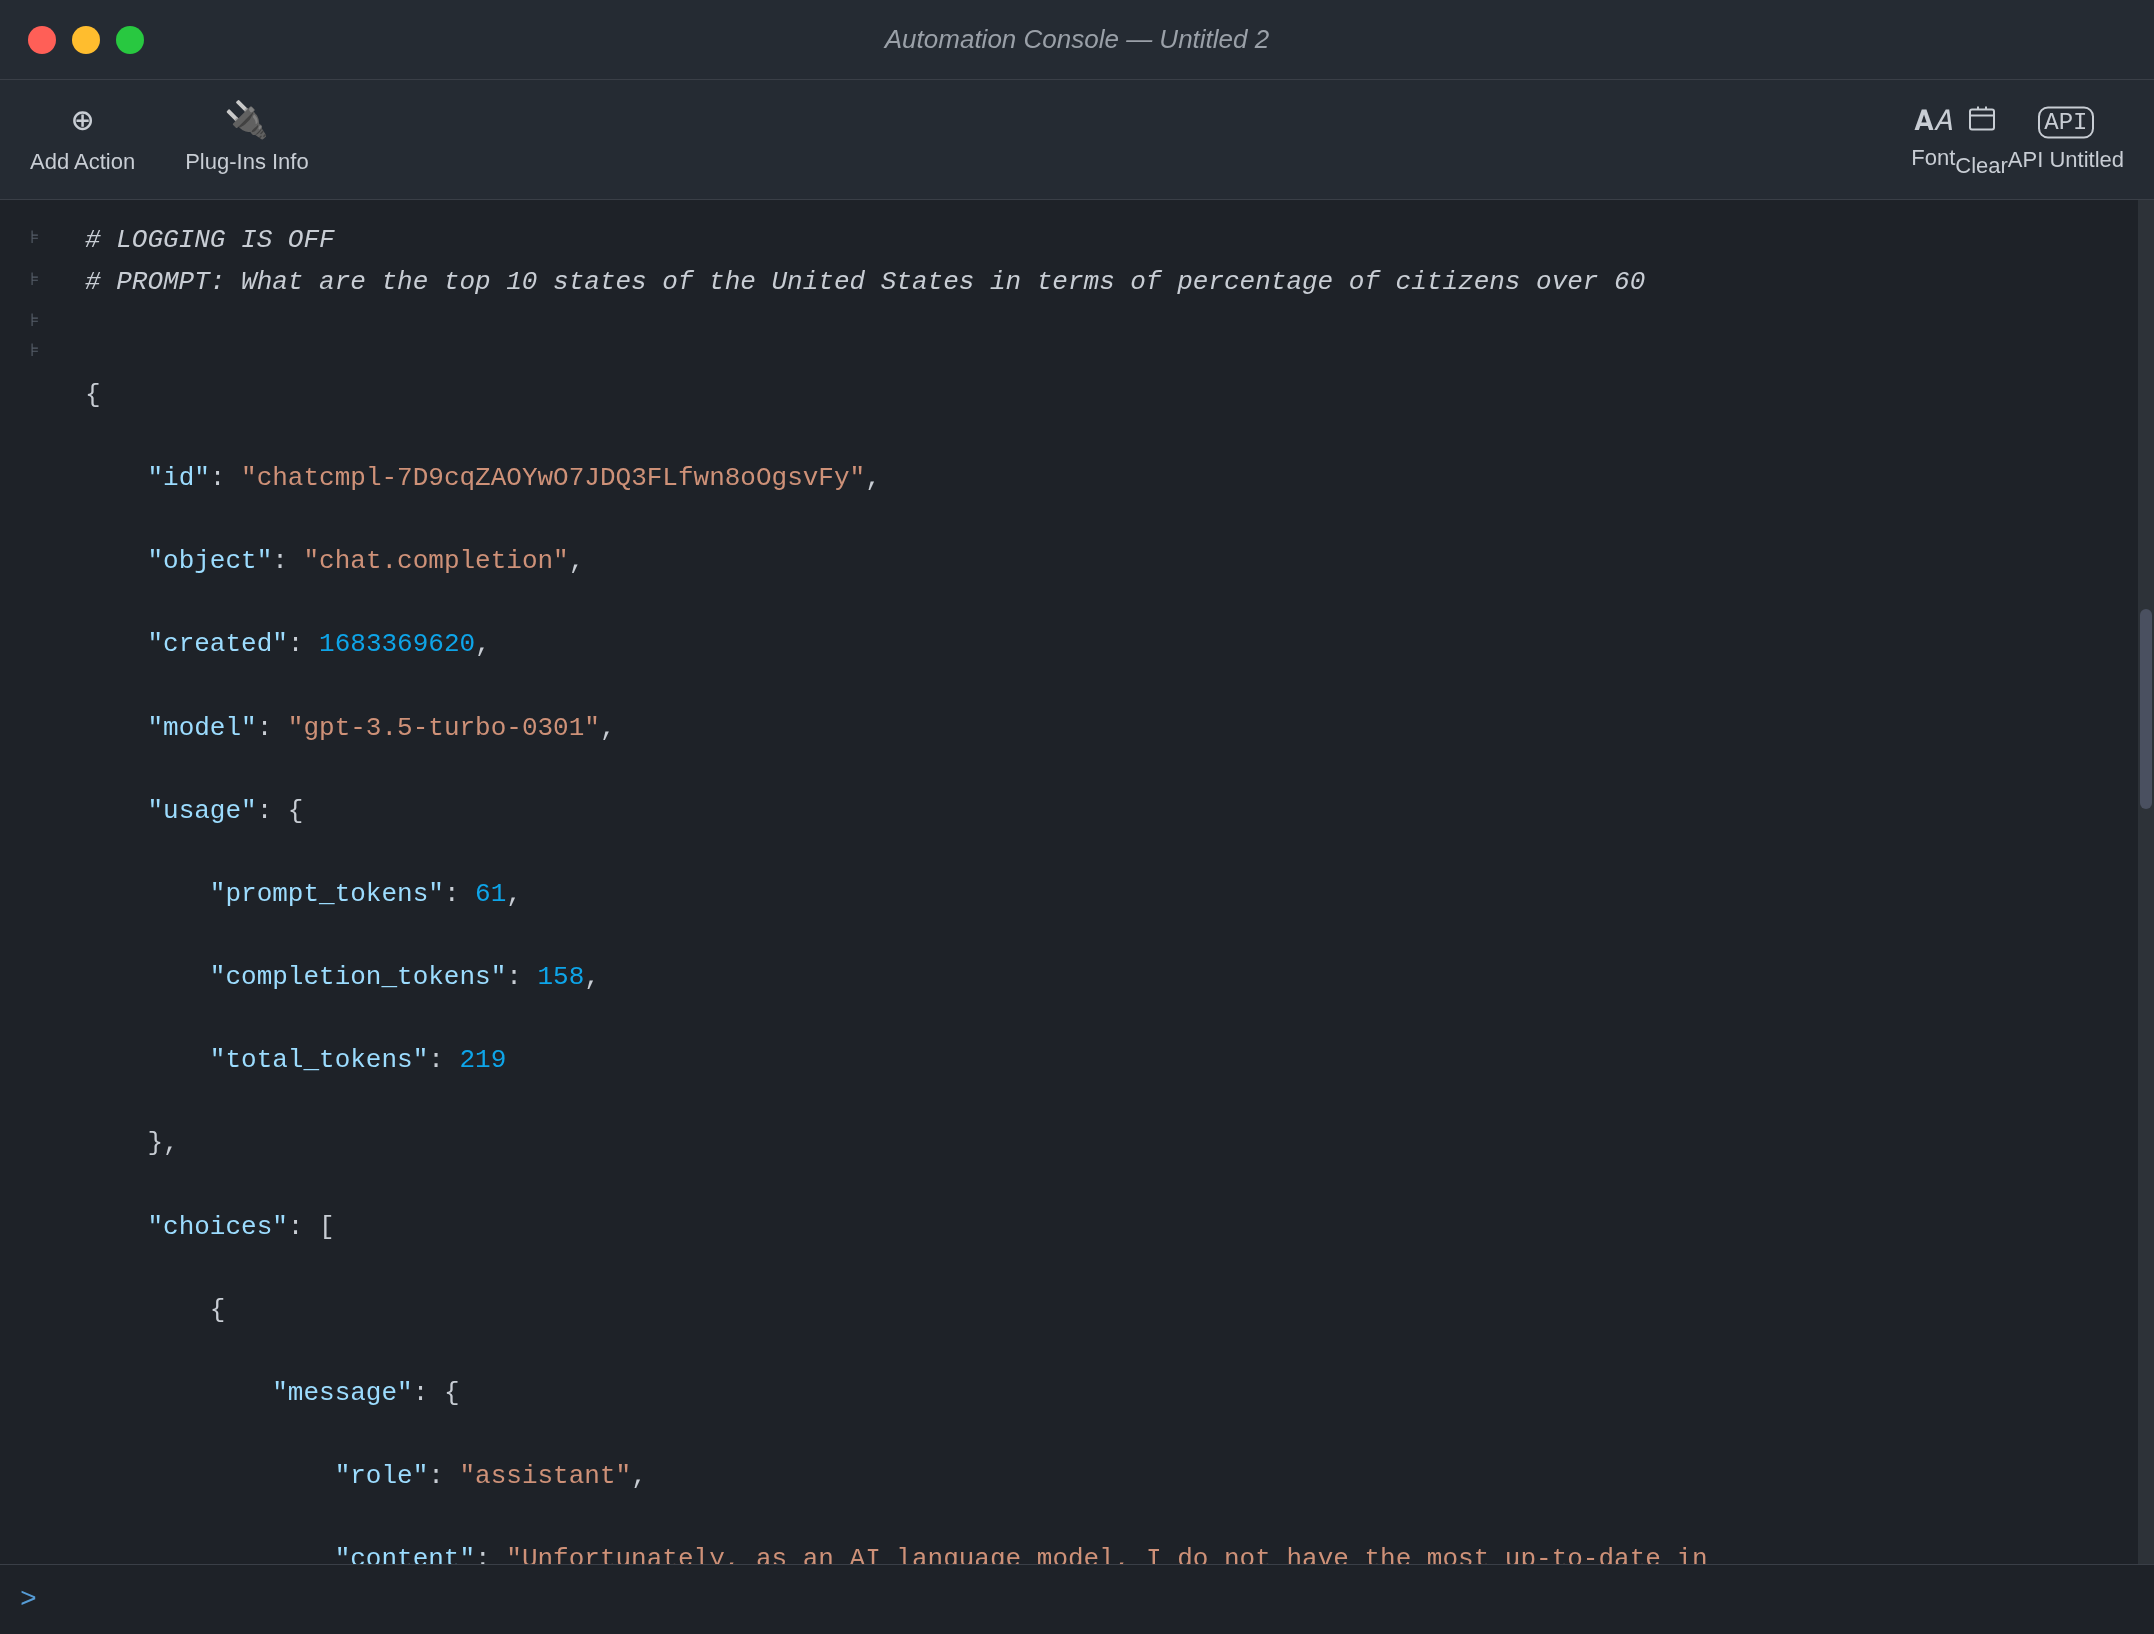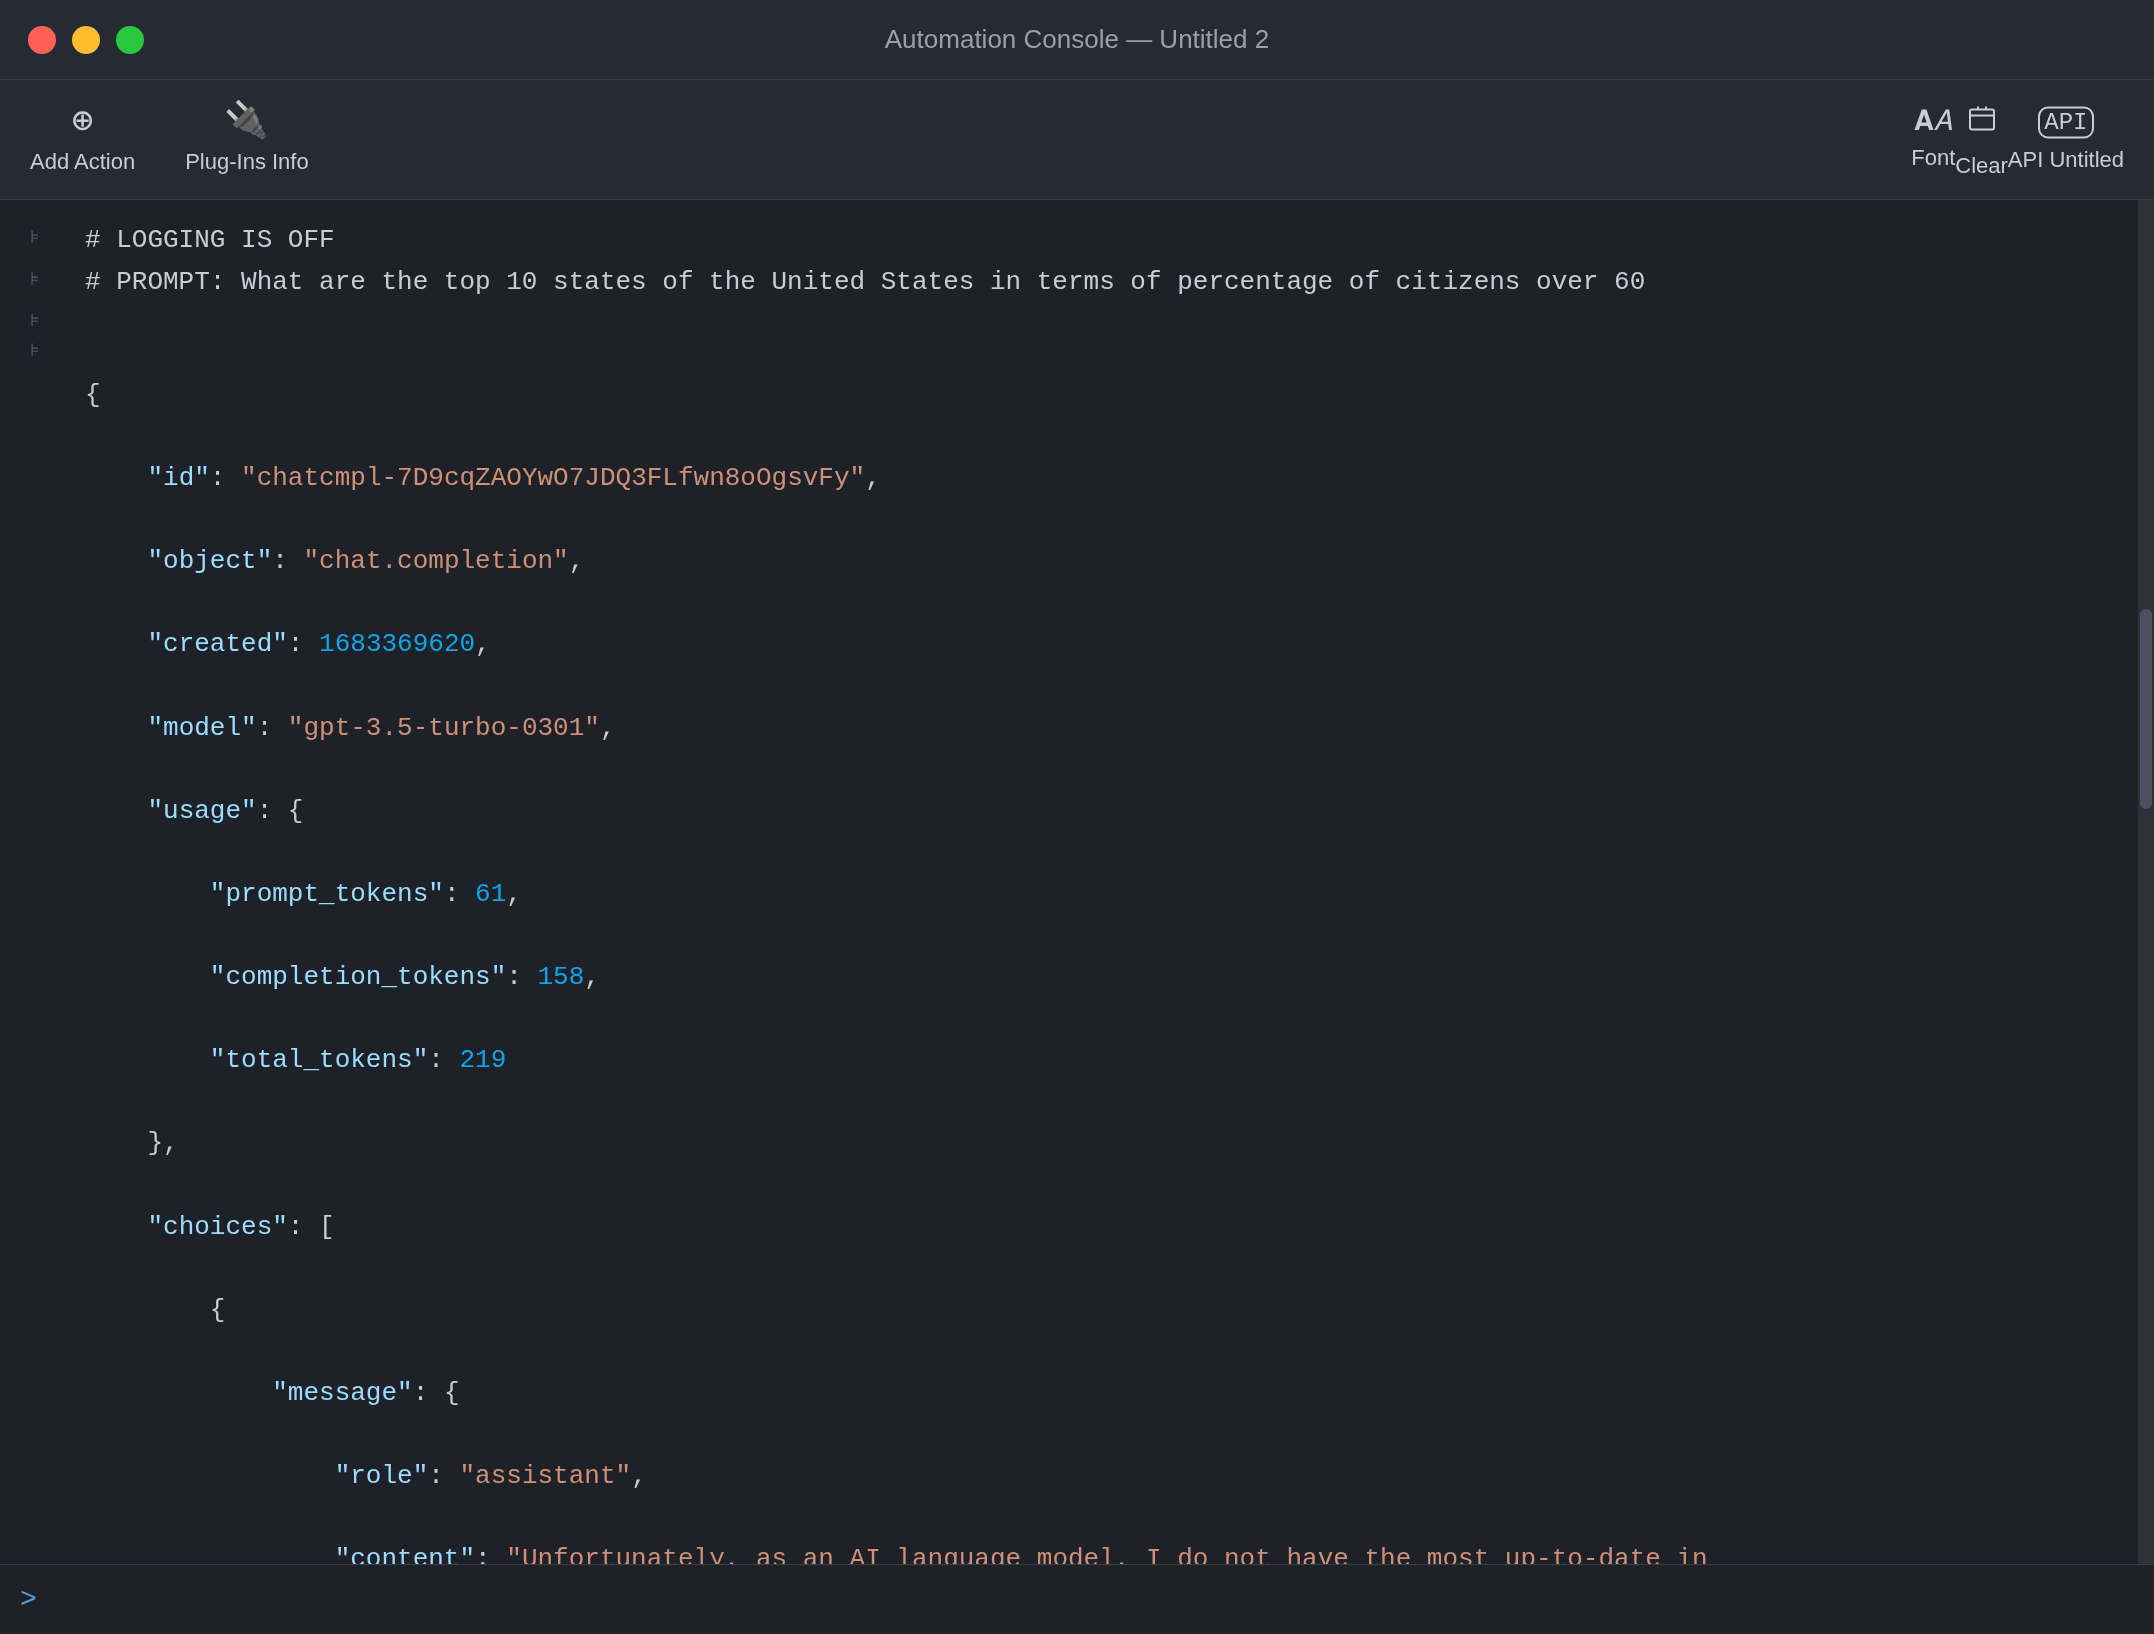--- a/index.html
+++ b/index.html
@@ -19,20 +19,21 @@
     
     .title-bar {
       width: 100%;
       height: 80px;
       background: #252b33;
       display: flex;
       align-items: center;
       justify-content: center;
       position: relative;
       border-bottom: 1px solid #3a3f47;
+      font-style: italic;
     }
 
     .traffic-lights {
       position: absolute;
       left: 28px;
       top: 50%;
       transform: translateY(-50%);
       display: flex;
       gap: 16px;
       align-items: center;
@@ -106,20 +107,21 @@
       width: 100%;
       height: calc(1634px - 80px - 120px - 70px);
       background: #1e2228;
       overflow-y: auto;
       padding: 20px 30px;
       position: relative;
     }
 
     .comment-green {
       color: #6a9955;
+      font-style: italic;
     }
 
     .json-key {
       color: #9cdcfe;
     }
 
     .json-string {
       color: #ce9178;
     }
 

